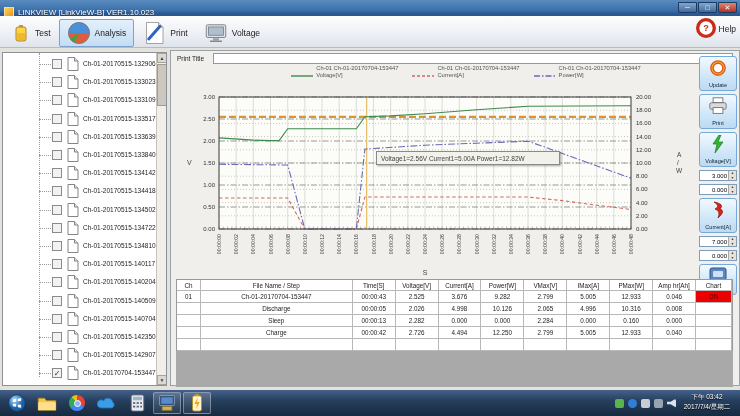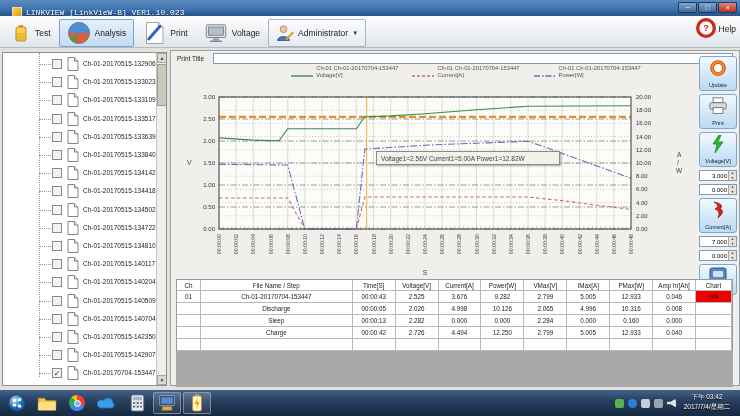--- a/index.html
+++ b/index.html
@@ -3,21 +3,21 @@
 <meta charset="utf-8">
 <style>
   * { margin:0; padding:0; box-sizing:border-box; }
   html,body { width:740px; height:416px; overflow:hidden; }
   body { font-family:"Liberation Sans", sans-serif; background:#e4e2dd; position:relative; }
   .screen { position:absolute; left:0; top:0; width:740px; height:416px; }
 
   
   .titlebar { position:absolute; left:0; top:0; width:740px; height:24px;
     background:linear-gradient(180deg,#5a8cc0 0%,#3a6ea9 45%,#2c5b94 55%,#1d4879 100%);
-    color:#fff; display:flex; align-items:center; padding:0 12px;font-family:Liberation Mono, monospace; }
+    color:#fff; display:flex; align-items:center; padding:0 4px; }
   .titlebar .app-ico { width:10px; height:10px; margin-right:4px; background:linear-gradient(135deg,#ffd24a,#e09a20); border:1px solid #fff8; }
   .titlebar .title { font-size:8px; text-shadow:0 1px 1px #0008; white-space:nowrap; }
   .win-controls { position:absolute; right:3px; top:2px; display:flex; gap:1px; }
   .win-btn { width:19px; height:11px; font-size:7px; line-height:10px; text-align:center; color:#fff;
     background:linear-gradient(180deg,#7fa8d0,#44699a); border:1px solid #1d3a5f; border-radius:0 0 2px 2px; }
   .win-btn.close { background:linear-gradient(180deg,#e08573,#b43022); }
 
   
   .toolbar { position:absolute; left:0; top:16px; width:740px; height:32px;
     background:linear-gradient(180deg,#fdfdfd,#e9edf3 70%,#dfe4ea); border-bottom:1px solid #b6bcc4;
@@ -136,31 +136,20 @@
     <div class="tb-btn">
       <span>
           <svg width="24" height="24" viewBox="0 0 32 32">
             <rect x="3" y="5" width="26" height="17" rx="2" fill="#dfe3e8" stroke="#666"></rect>
             <rect x="6" y="8" width="20" height="11" fill="#aebfd0" stroke="#777"></rect>
             <rect x="12" y="23" width="8" height="3" fill="#9aa0a8"></rect>
             <rect x="8" y="26" width="16" height="2" fill="#838a92"></rect>
           </svg>
         </span>
       <span>Voltage</span>
-    </div>
-    <div class="tb-btn bordered">
-      <span>
-          <svg width="18" height="18" viewBox="0 0 24 24">
-            <circle cx="10" cy="7" r="4.5" fill="#f4c89a" stroke="#a07850"></circle>
-            <path d="M2,22 C2,15 18,15 18,22 Z" fill="#3a78c2" stroke="#225088"></path>
-            <line x1="14" y1="20" x2="22" y2="12" stroke="#e8a020" stroke-width="3" stroke-linecap="round"></line>
-          </svg>
-        </span>
-      <span>Administrator</span>
-      <span class="tb-caret">▼</span>
     </div>
   </div>
   <div class="help-btn">
     <span><svg width="20" height="20" viewBox="0 0 24 24">
           <circle cx="12" cy="12" r="10" fill="#fff" stroke="#cc2a1a" stroke-width="4"></circle>
           <text x="12" y="16" text-anchor="middle" font-size="11" font-weight="bold" fill="#cc2a1a" font-family="Liberation Sans,sans-serif">?</text>
         </svg></span>
     <span>Help</span>
   </div>
 

